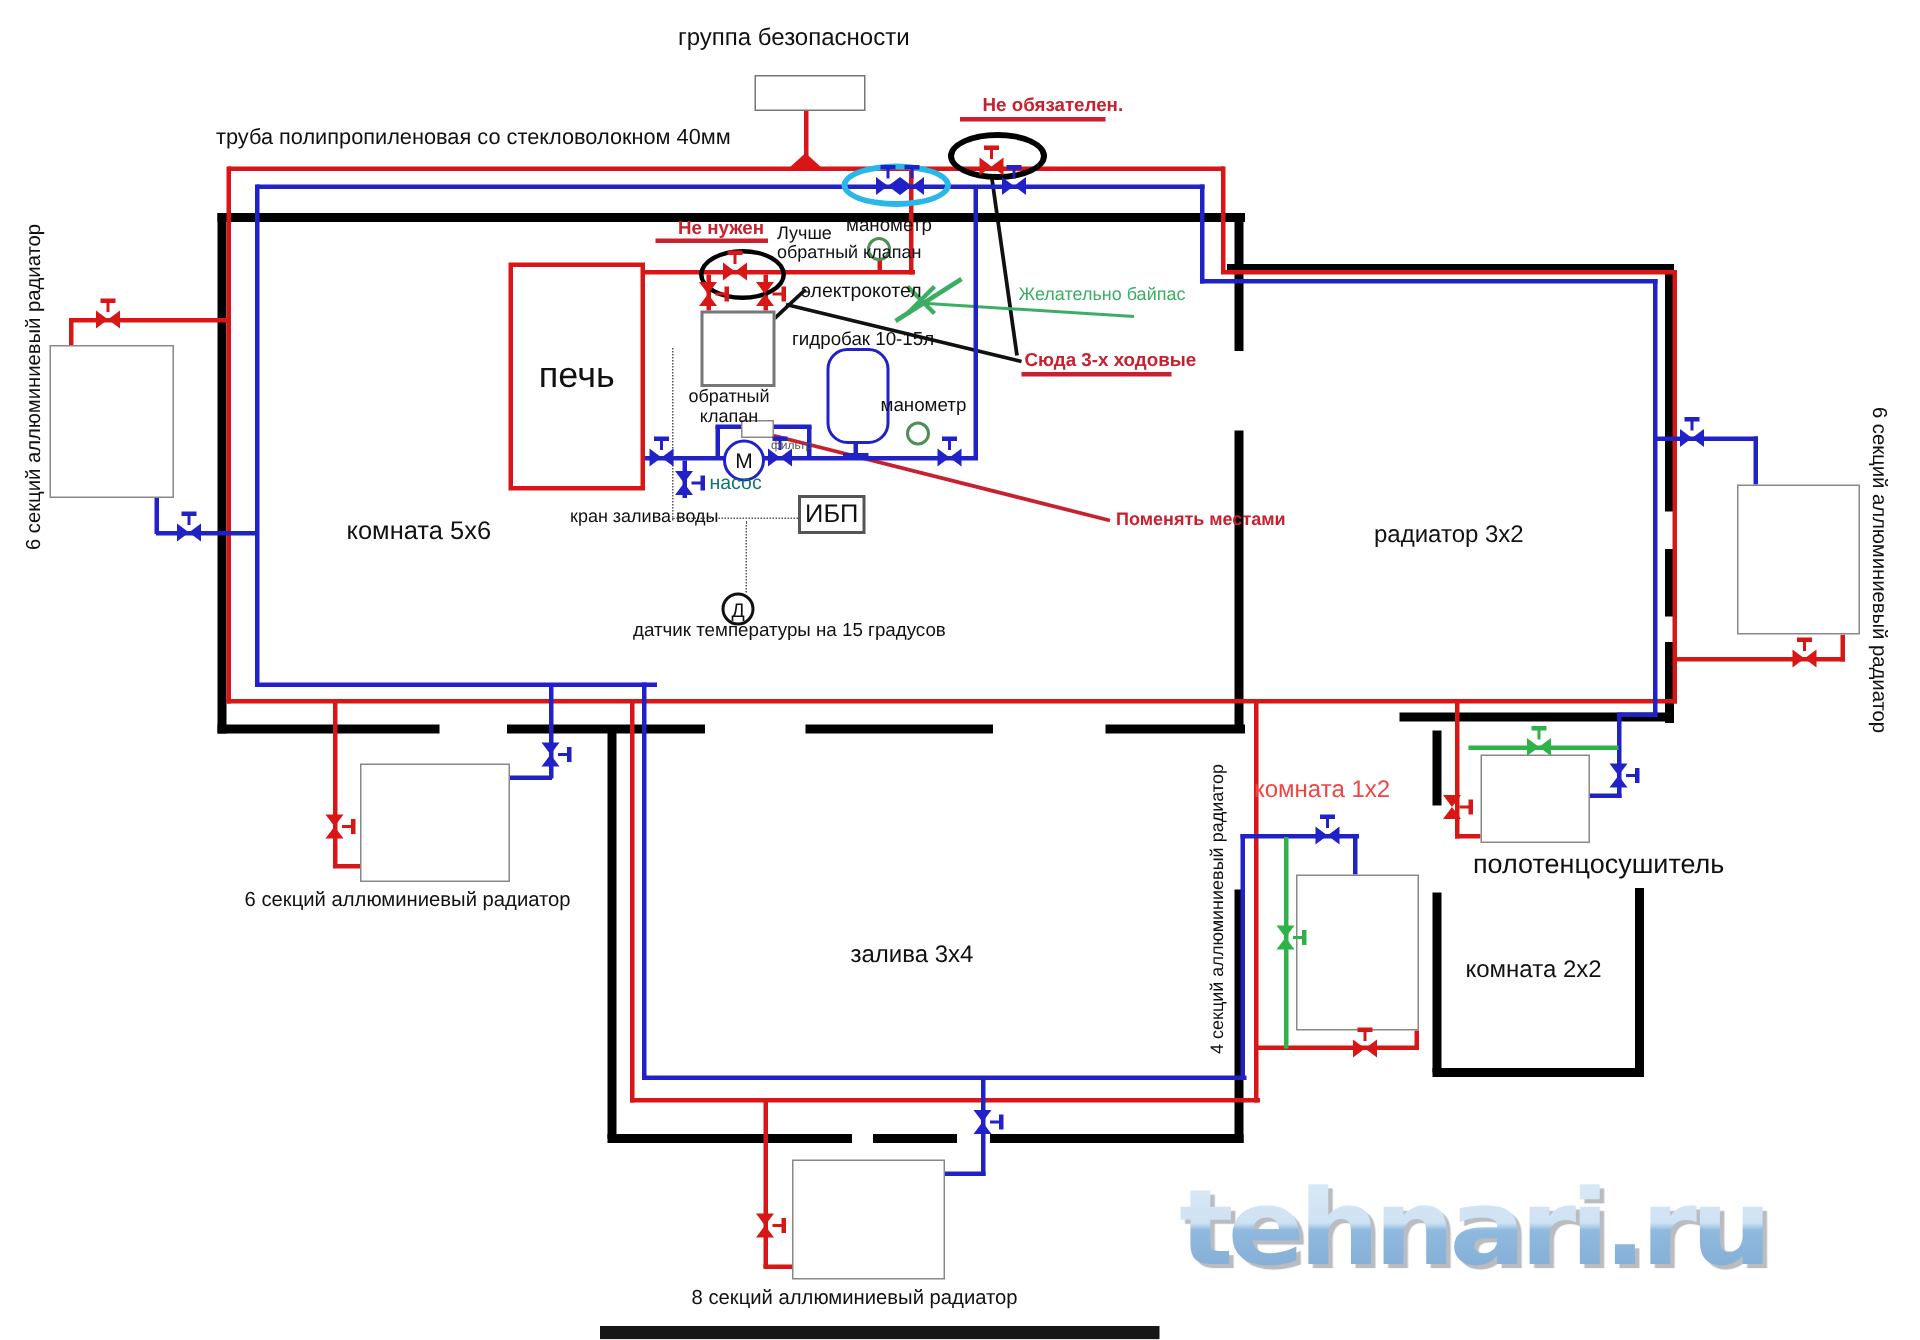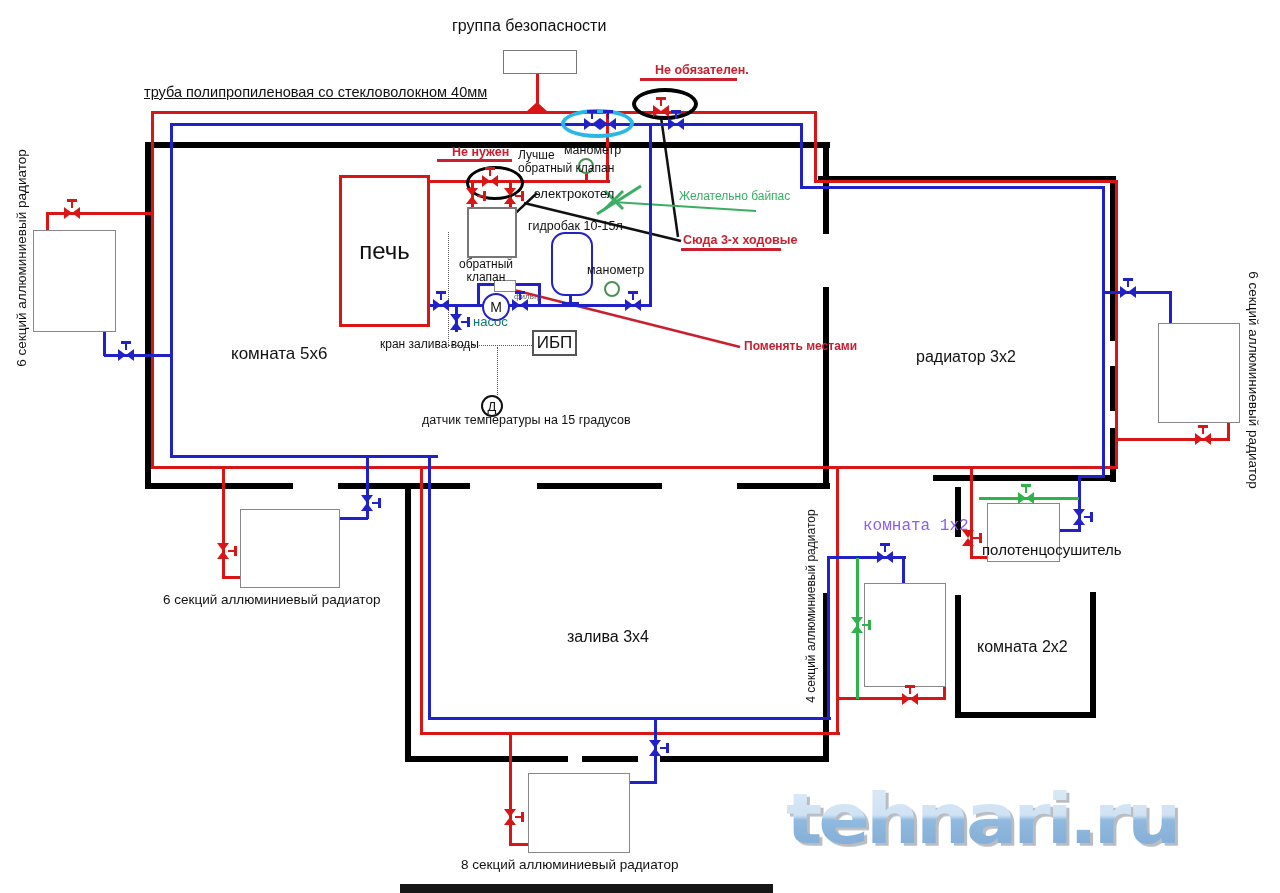--- a/index.html
+++ b/index.html
@@ -298,42 +298,42 @@
       <div class="stem"></div>
       <div class="cap"></div>
     </div>
     <div class="valve" style="left: 1018px; top: 492px; color: rgb(46, 179, 74);">
       <div class="tl"></div>
       <div class="tr"></div>
       <div class="stem"></div>
       <div class="cap"></div>
     </div>
     <div class="lbl" style="font-size: 16px; color: rgb(17, 17, 17); left: 452px; top: 17px;">группа безопасности</div>
-    <div class="lbl" style="font-size: 14.5px; color: rgb(17, 17, 17); left: 144px; top: 84px; text-decoration: underline;">труба полипропиленовая со стекловолокном 40мм</div>
+    <div class="lbl" style="font-size: 14.5px; color: rgb(17, 17, 17); left: 144px; top: 84px;">труба полипропиленовая со стекловолокном 40мм</div>
     <div class="lbl" style="font-size: 12.5px; color: rgb(201, 32, 47); font-weight: bold; left: 655px; top: 63px;">Не обязателен.</div>
     <div class="lbl" style="font-size: 12.5px; color: rgb(201, 32, 47); font-weight: bold; left: 452px; top: 145px;">Не нужен</div>
     <div class="lbl" style="font-size: 12px; color: rgb(17, 17, 17); left: 518px; top: 149px;">Лучше
 обратный клапан</div>
     <div class="lbl" style="font-size: 12.5px; color: rgb(17, 17, 17); left: 564px; top: 143px;">манометр</div>
     <div class="lbl" style="font-size: 13px; color: rgb(17, 17, 17); left: 534px; top: 187px;">электрокотел</div>
     <div class="lbl" style="font-size: 12.5px; color: rgb(17, 17, 17); left: 528px; top: 219px;">гидробак 10-15л</div>
     <div class="lbl" style="font-size: 12px; color: rgb(17, 17, 17); text-align: center; width: 62px; left: 455px; top: 258px;">обратный
 клапан</div>
     <div class="lbl" style="font-size: 12.5px; color: rgb(17, 17, 17); left: 587px; top: 263px;">манометр</div>
     <div class="lbl" style="font-size: 8px; color: rgb(85, 85, 85); left: 514px; top: 293px;">фильтр</div>
     <div class="lbl" style="font-size: 13px; color: #0f766e; left: 473px; top: 315px;">насос</div>
     <div class="lbl" style="font-size: 12px; color: rgb(17, 17, 17); left: 380px; top: 338px;">кран залива воды</div>
     <div class="lbl" style="font-size: 12.5px; color: rgb(17, 17, 17); left: 422px; top: 413px;">датчик температуры на 15 градусов</div>
     <div class="lbl" style="font-size: 17px; color: rgb(17, 17, 17); left: 231px; top: 344px;">комната 5х6</div>
     <div class="lbl" style="font-size: 12px; color: rgb(59, 174, 99); left: 679px; top: 190px;">Желательно байпас</div>
     <div class="lbl" style="font-size: 12.5px; color: rgb(201, 32, 47); font-weight: bold; left: 683px; top: 233px;">Сюда 3-х ходовые</div>
     <div class="lbl" style="font-size: 12px; color: rgb(201, 32, 47); font-weight: bold; left: 744px; top: 340px;">Поменять местами</div>
     <div class="lbl" style="font-size: 16px; color: rgb(17, 17, 17); left: 916px; top: 348px;">радиатор 3х2</div>
-    <div class="lbl" style="font-size: 16px; color: #8b5cf6; left: 863px; top: 518px; font-family: Liberation Mono, monospace;">комната 1х2</div>
-    <div class="lbl" style="font-size: 15px; color: rgb(17, 17, 17); left: 963px; top: 542px; padding-left: 19px;">полотенцосушитель</div>
+    <div class="lbl" style="font-size: 16px; color: #ef4444; left: 836px; top: 518px;">комната 1х2</div>
+    <div class="lbl" style="font-size: 18px; color: rgb(17, 17, 17); left: 963px; top: 566px; padding-left: 19px;">полотенцосушитель</div>
     <div class="lbl" style="font-size: 16px; color: rgb(17, 17, 17); left: 977px; top: 638px;">комната 2х2</div>
     <div class="lbl" style="font-size: 16px; color: rgb(17, 17, 17); left: 567px; top: 628px;">залива 3х4</div>
     <div class="lbl" style="font-size: 13.5px; color: rgb(17, 17, 17); left: 22px; top: 258px; white-space: nowrap; transform: translate(-50%, -50%) rotate(-90deg);">6 секций аллюминиевый радиатор</div>
     <div class="lbl" style="font-size: 13.5px; color: rgb(17, 17, 17); left: 1253px; top: 380px; white-space: nowrap; transform: translate(-50%, -50%) rotate(90deg);">6 секций аллюминиевый радиатор</div>
     <div class="lbl" style="font-size: 13.5px; color: rgb(17, 17, 17); left: 163px; top: 592px;">6 секций аллюминиевый радиатор</div>
     <div class="lbl" style="font-size: 12px; color: rgb(17, 17, 17); left: 812px; top: 606px; white-space: nowrap; transform: translate(-50%, -50%) rotate(-90deg);">4 секций аллюминиевый радиатор</div>
     <div class="lbl" style="font-size: 13.5px; color: rgb(17, 17, 17); left: 461px; top: 857px;">8 секций аллюминиевый радиатор</div>
   </div>
 
 </body></html>

